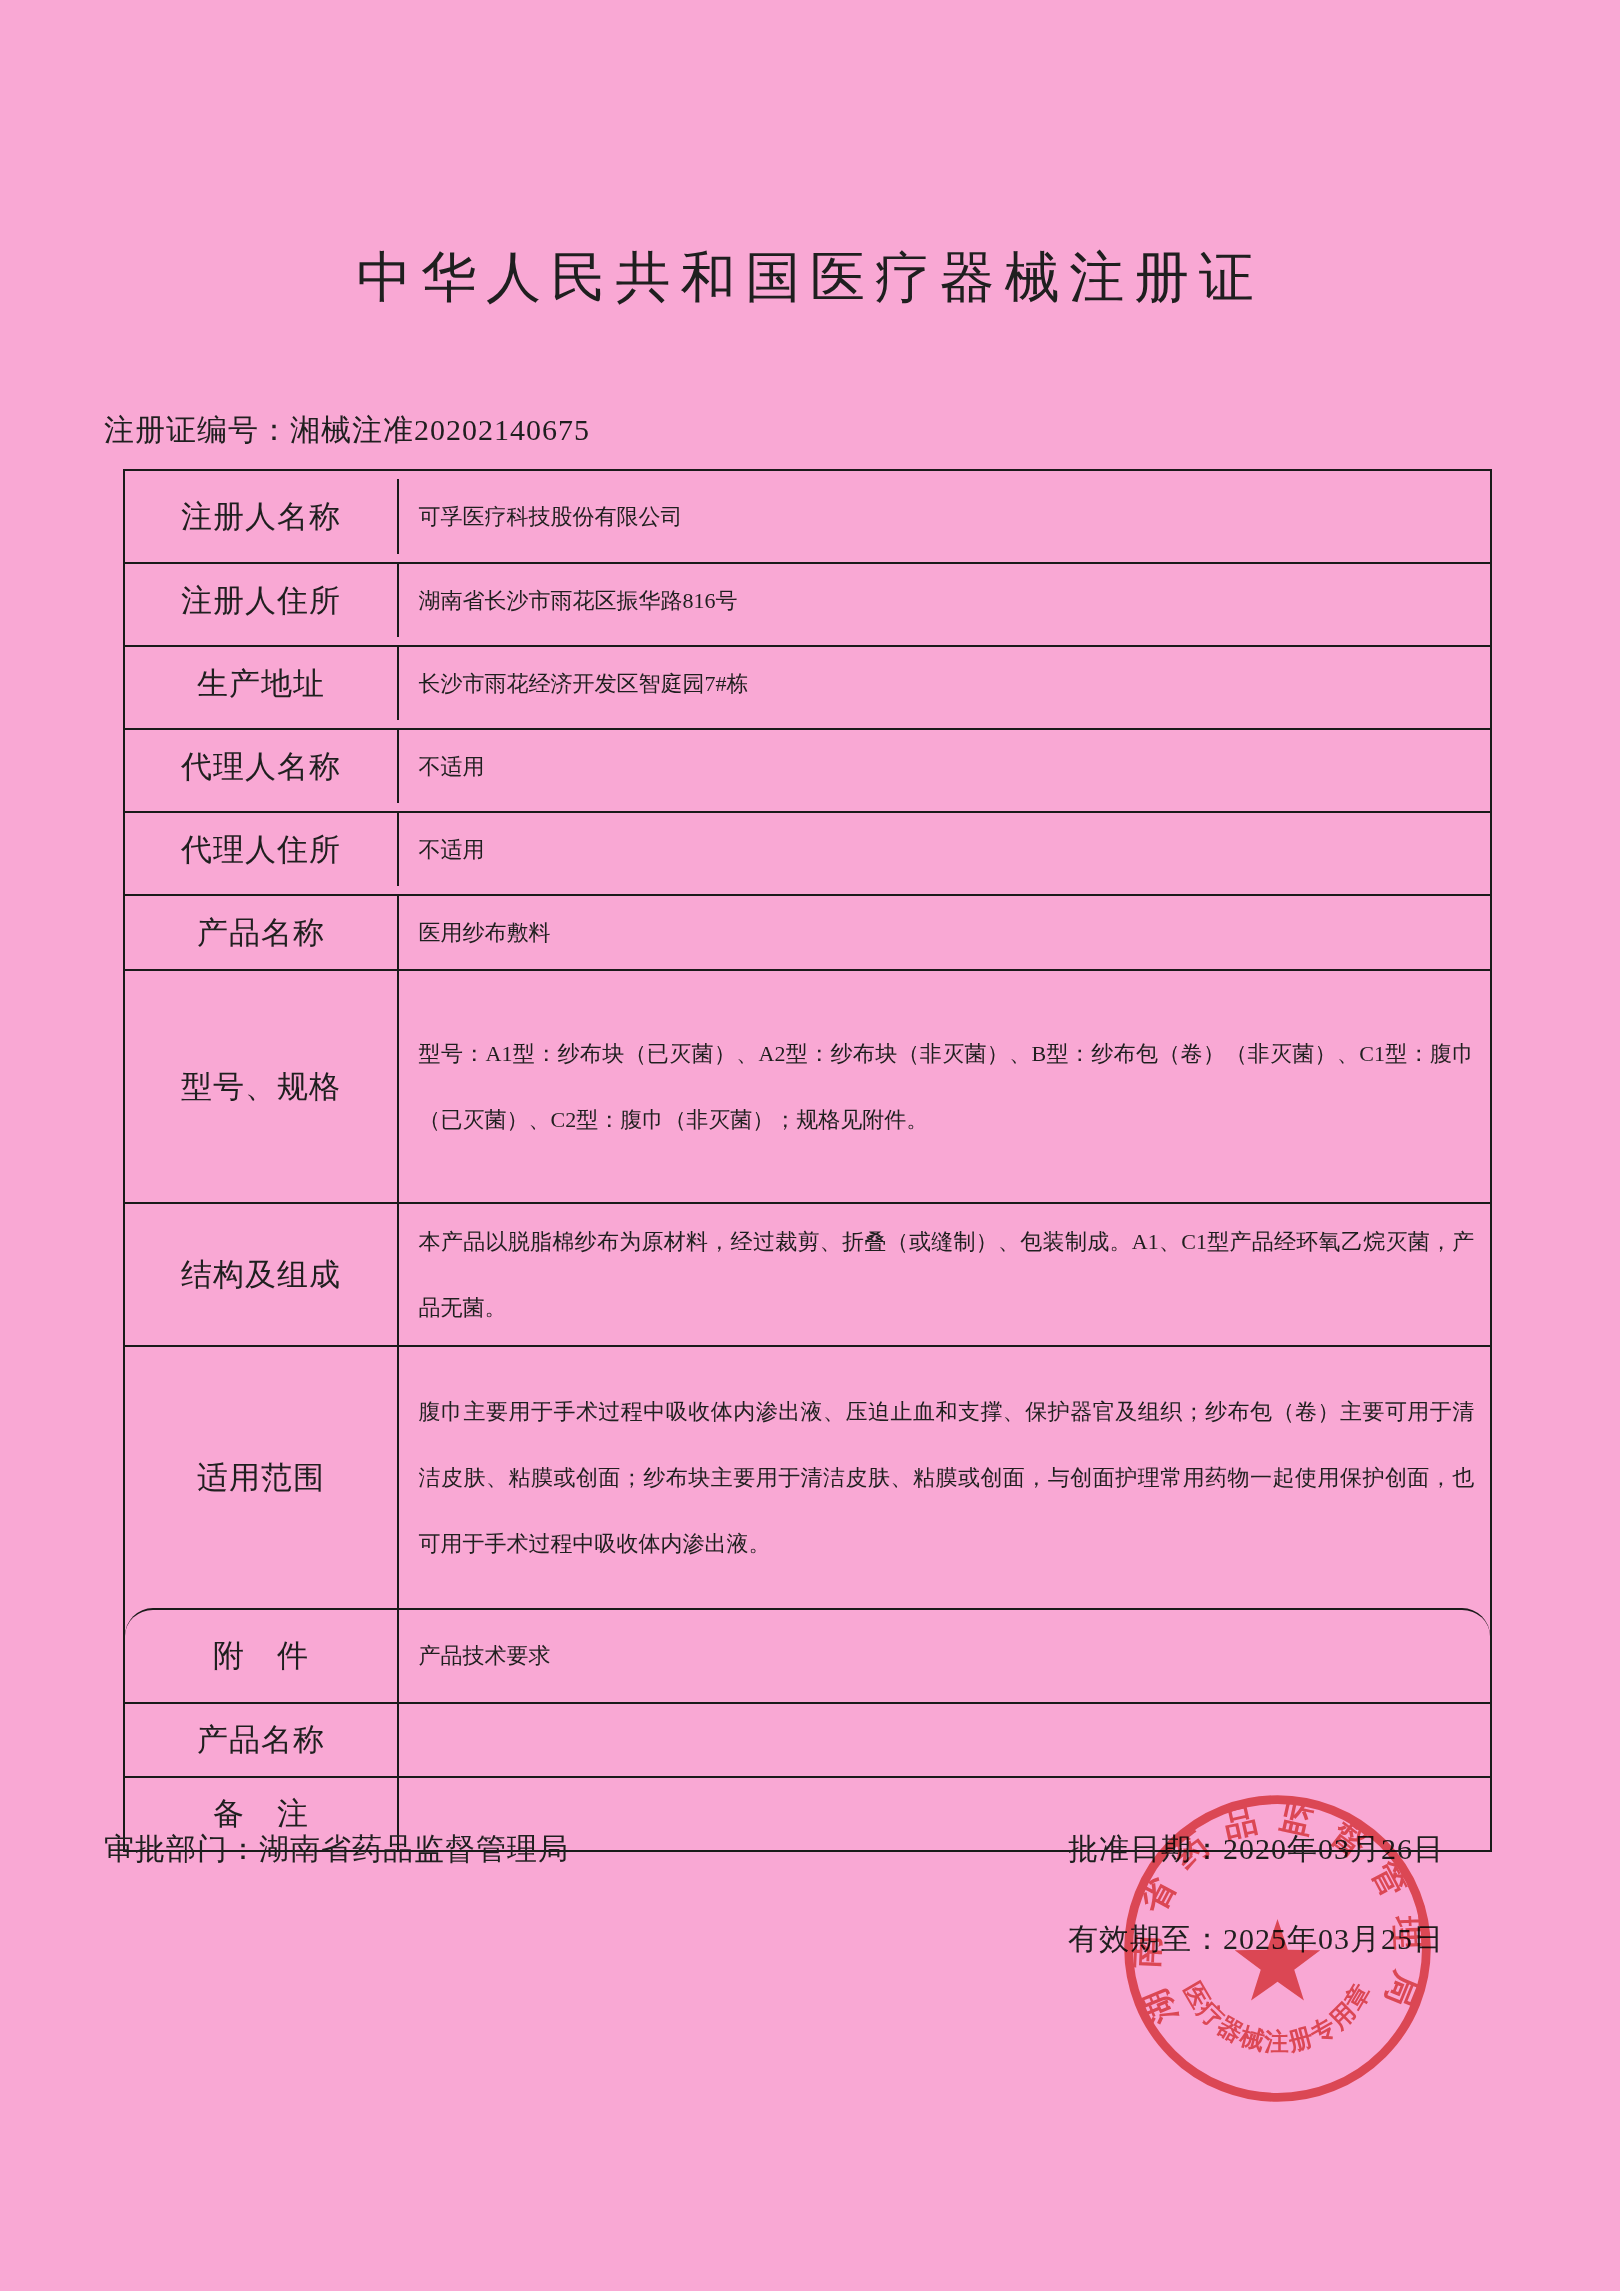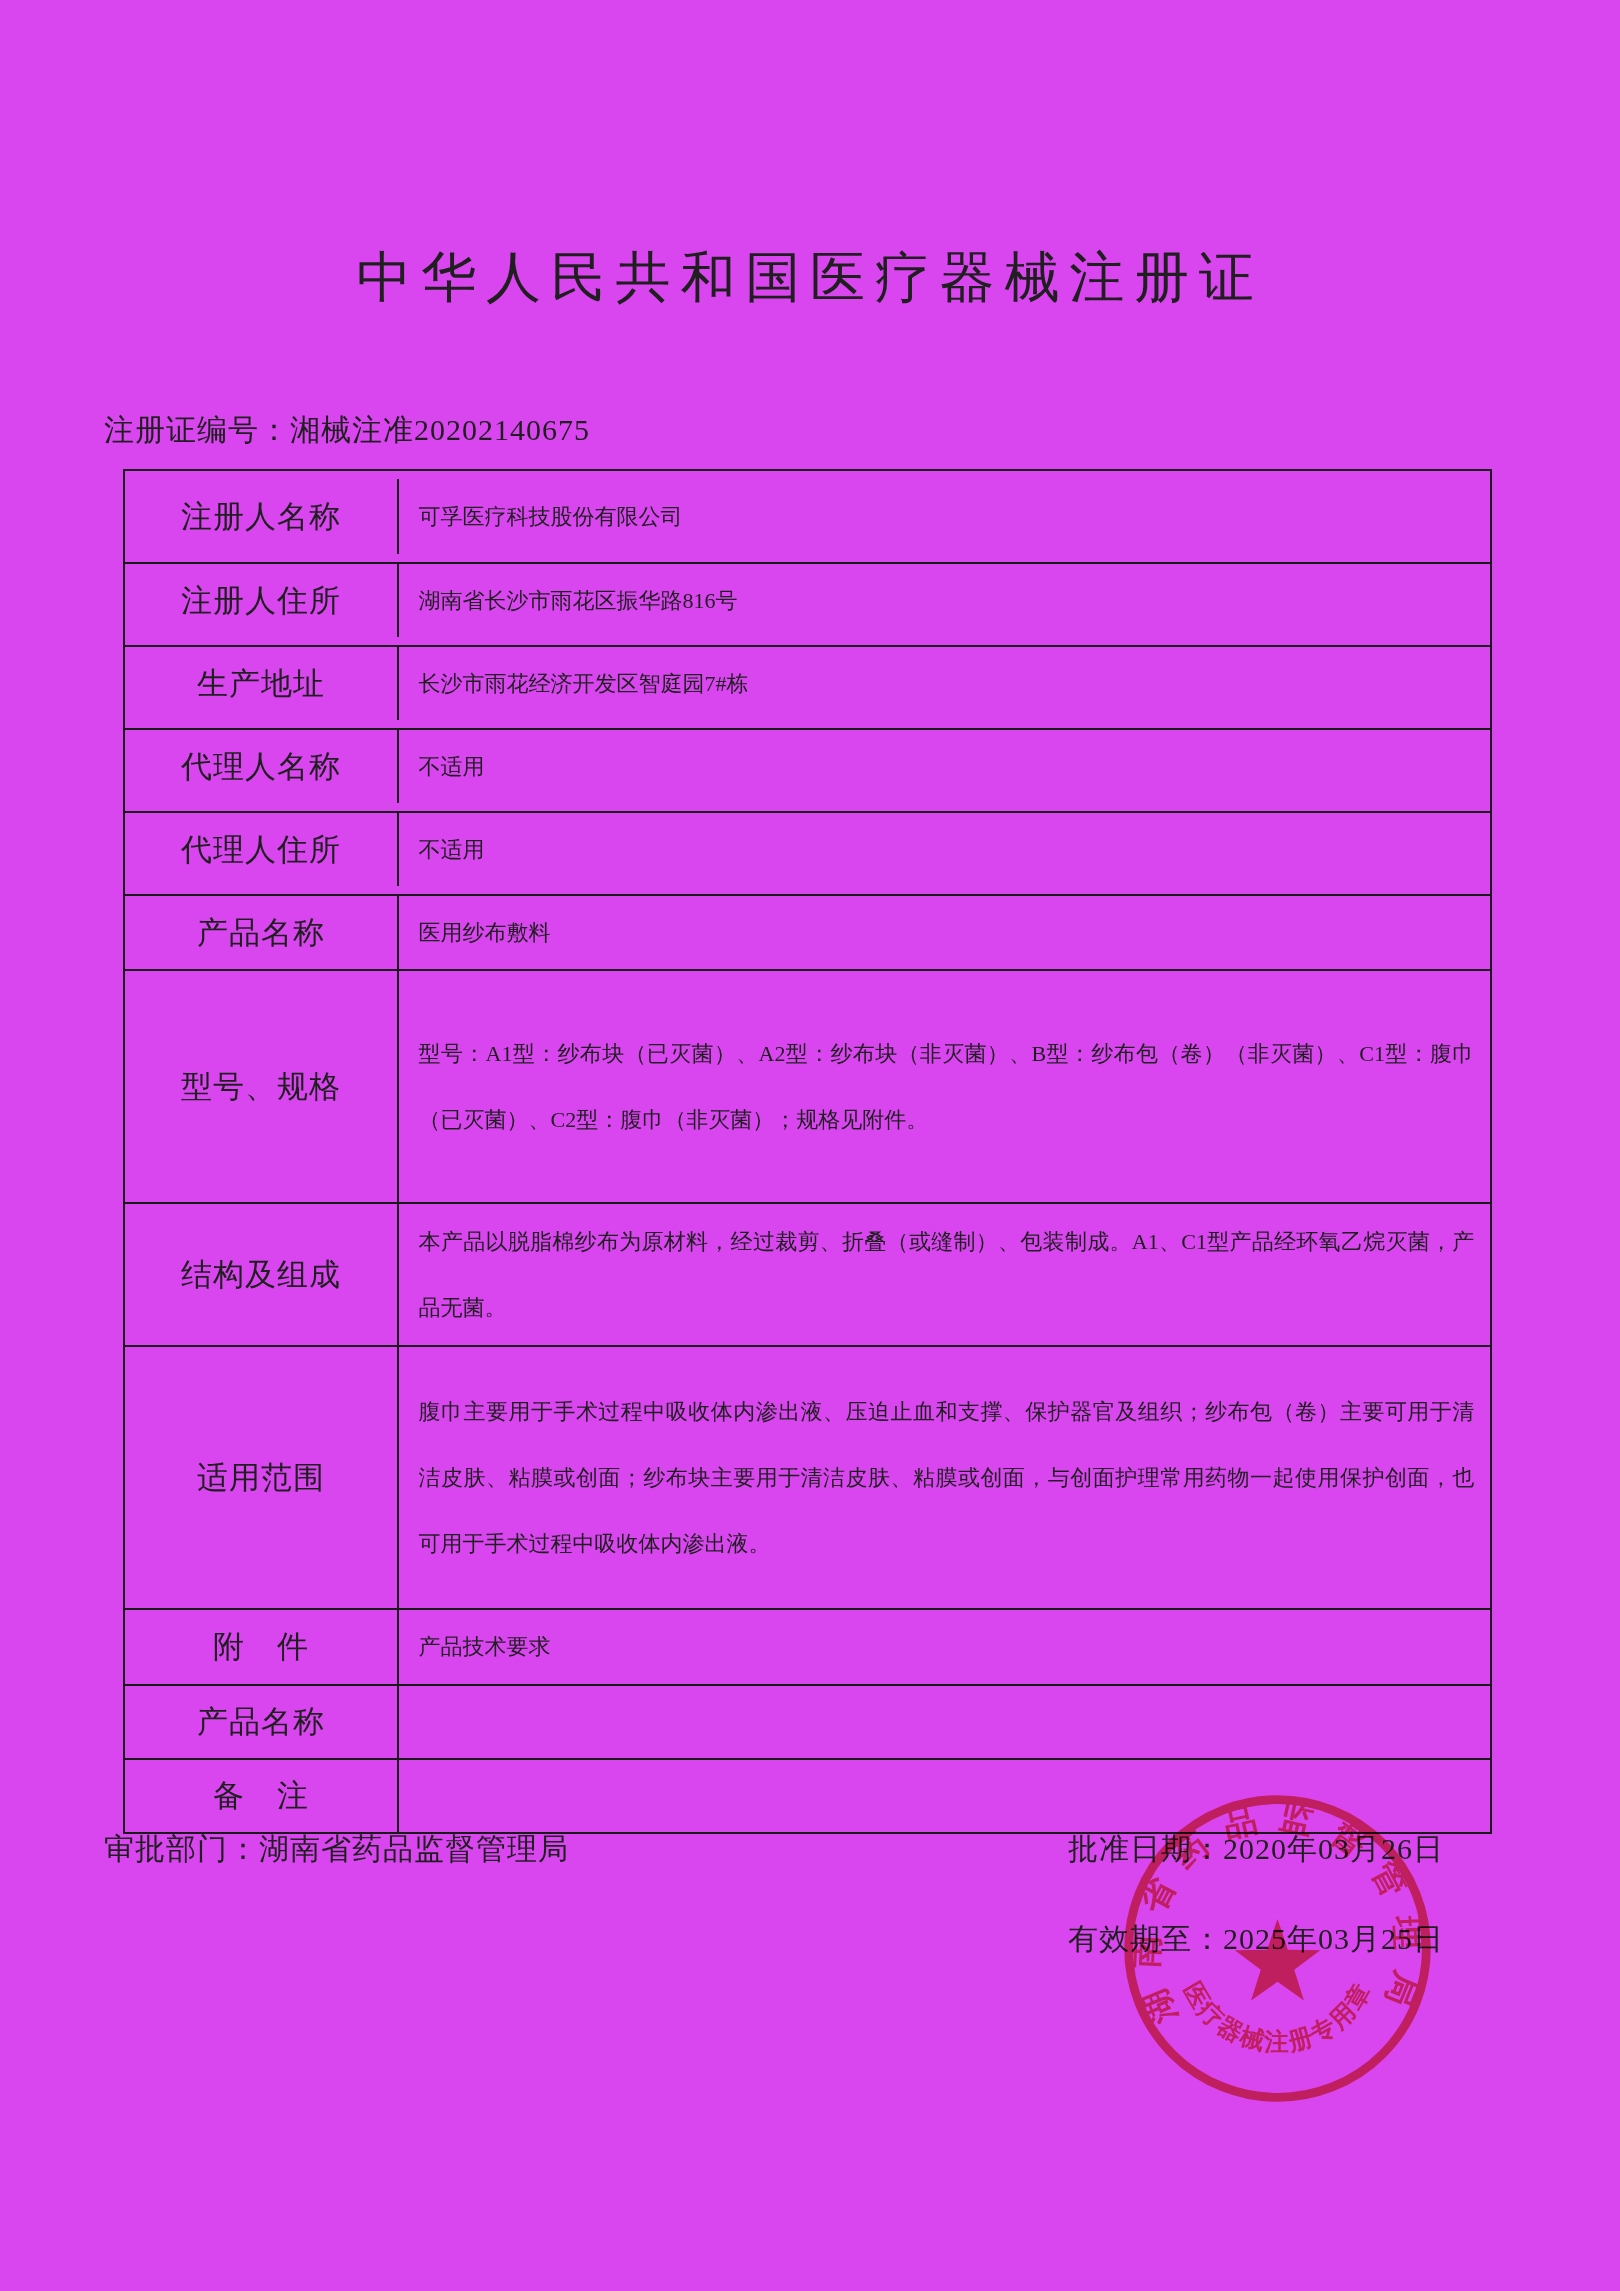--- a/index.html
+++ b/index.html
@@ -2,21 +2,21 @@
 <html><head>
 <meta charset="utf-8">
 <style>
   * { margin: 0; padding: 0; box-sizing: border-box; }
   html, body { background: #e8e8e8; }
   .page {
     position: relative;
     width: 1620px;
     height: 2292px;
     margin: 0 auto;
-    background: #d946ef;
+    background: #f9a8d4;
     font-family: "Liberation Serif", "DejaVu Serif", serif;
     color: #1f1f1f;
     overflow: hidden;
   }
   .title {
     position: absolute;
     top: 241px;
     left: 0;
     width: 100%;
     text-align: center;
@@ -63,21 +63,21 @@
     display: block;
     width: 100%;
     padding: 0 15.7px 0 19.6px;
     line-height: 66px;
     text-align: justify;
   }
   .r-s { height: 75px; margin-top: 8px; }
   .r-model { height: 233px; }
   .r-struct { height: 143px; }
   .r-scope { height: 263px; }
-  .r-attach { height: 76px; }
+  .r-attach { height: 94px; border-radius: 28px; }
   .r-other { height: 74px; }
   .r-note { height: 74px; gap: 40px; }
   .footer-line {
     position: absolute;
     font-size: 30px;
     letter-spacing: 1px;
     white-space: nowrap;
     margin-top: 10px;
   }
   .approval { top: 1819px; left: 104px; }

